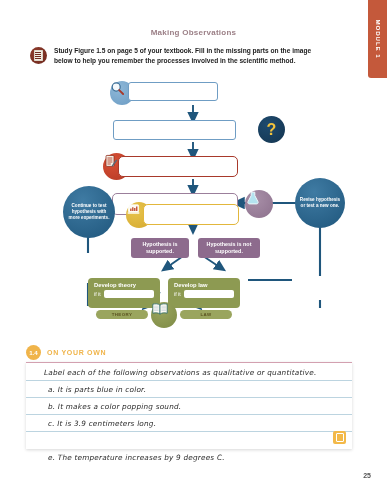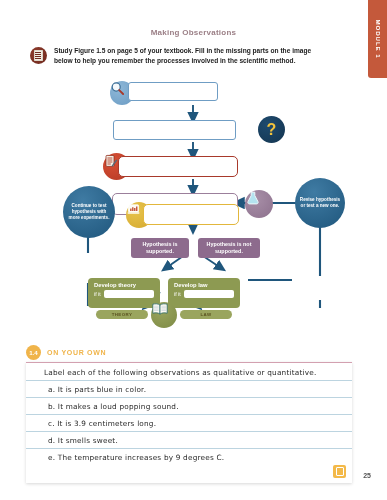--- a/index.html
+++ b/index.html
@@ -118,23 +118,24 @@
 
   
   .oyo-head{position:absolute;left:26px;top:345px;display:flex;align-items:center;gap:6px;}
   .oyo-num{
     width:15px;height:15px;border-radius:50%;background:#f0b44a;color:#fff;
     font-size:6.2px;font-weight:bold;display:flex;align-items:center;justify-content:center;
   }
   .oyo-label{color:#f0b44a;font-size:7px;font-weight:bold;letter-spacing:.7px;}
 
   .ruled{
-    position:absolute;left:26px;top:362px;width:326px;height:121px;
+    position:absolute;left:26px;top:362px;width:326px;height:87px;
     background:#fff;
     box-shadow:0 1px 3px rgba(0,0,0,.16);
+    font-style:italic;
   }
   .ruled .toprule{position:absolute;left:0;right:0;top:0;height:1.1px;background:#d3a0b0;}
   .ruled .line{
     position:absolute;left:0;right:0;height:17px;
     border-bottom:1px solid #bcd4e0;box-sizing:border-box;
     display:flex;align-items:center;
   }
   .ruled .line span{
     padding-left:22px;font-size:7.3px;color:#2b2b2b;
     font-family:"DejaVu Sans",sans-serif;letter-spacing:.2px;
@@ -315,28 +316,25 @@
 
   <div class="ruled">
     <div class="toprule"></div>
     <div class="line intro" style="top:2px;">
         <span>Label each of the following observations as qualitative or quantitative.</span>
       </div>
     <div class="line" style="top:19px;">
         <span>a. It is parts blue in color.</span>
       </div>
     <div class="line" style="top:36px;">
-        <span>b. It makes a loud popping sound.</span>
+        <span>b. It makes a color popping sound.</span>
       </div>
     <div class="line" style="top:53px;">
         <span>c. It is 3.9 centimeters long.</span>
       </div>
-    <div class="line" style="top:70px;">
-        <span>d. It smells sweet.</span>
-      </div>
     <div class="line" style="top:87px;border-bottom:none;">
         <span>e. The temperature increases by 9 degrees C.</span>
       </div>
     <div class="corner-icon">
         <i></i>
       </div>
   </div>
 
   <div class="page-num">25</div>
 

